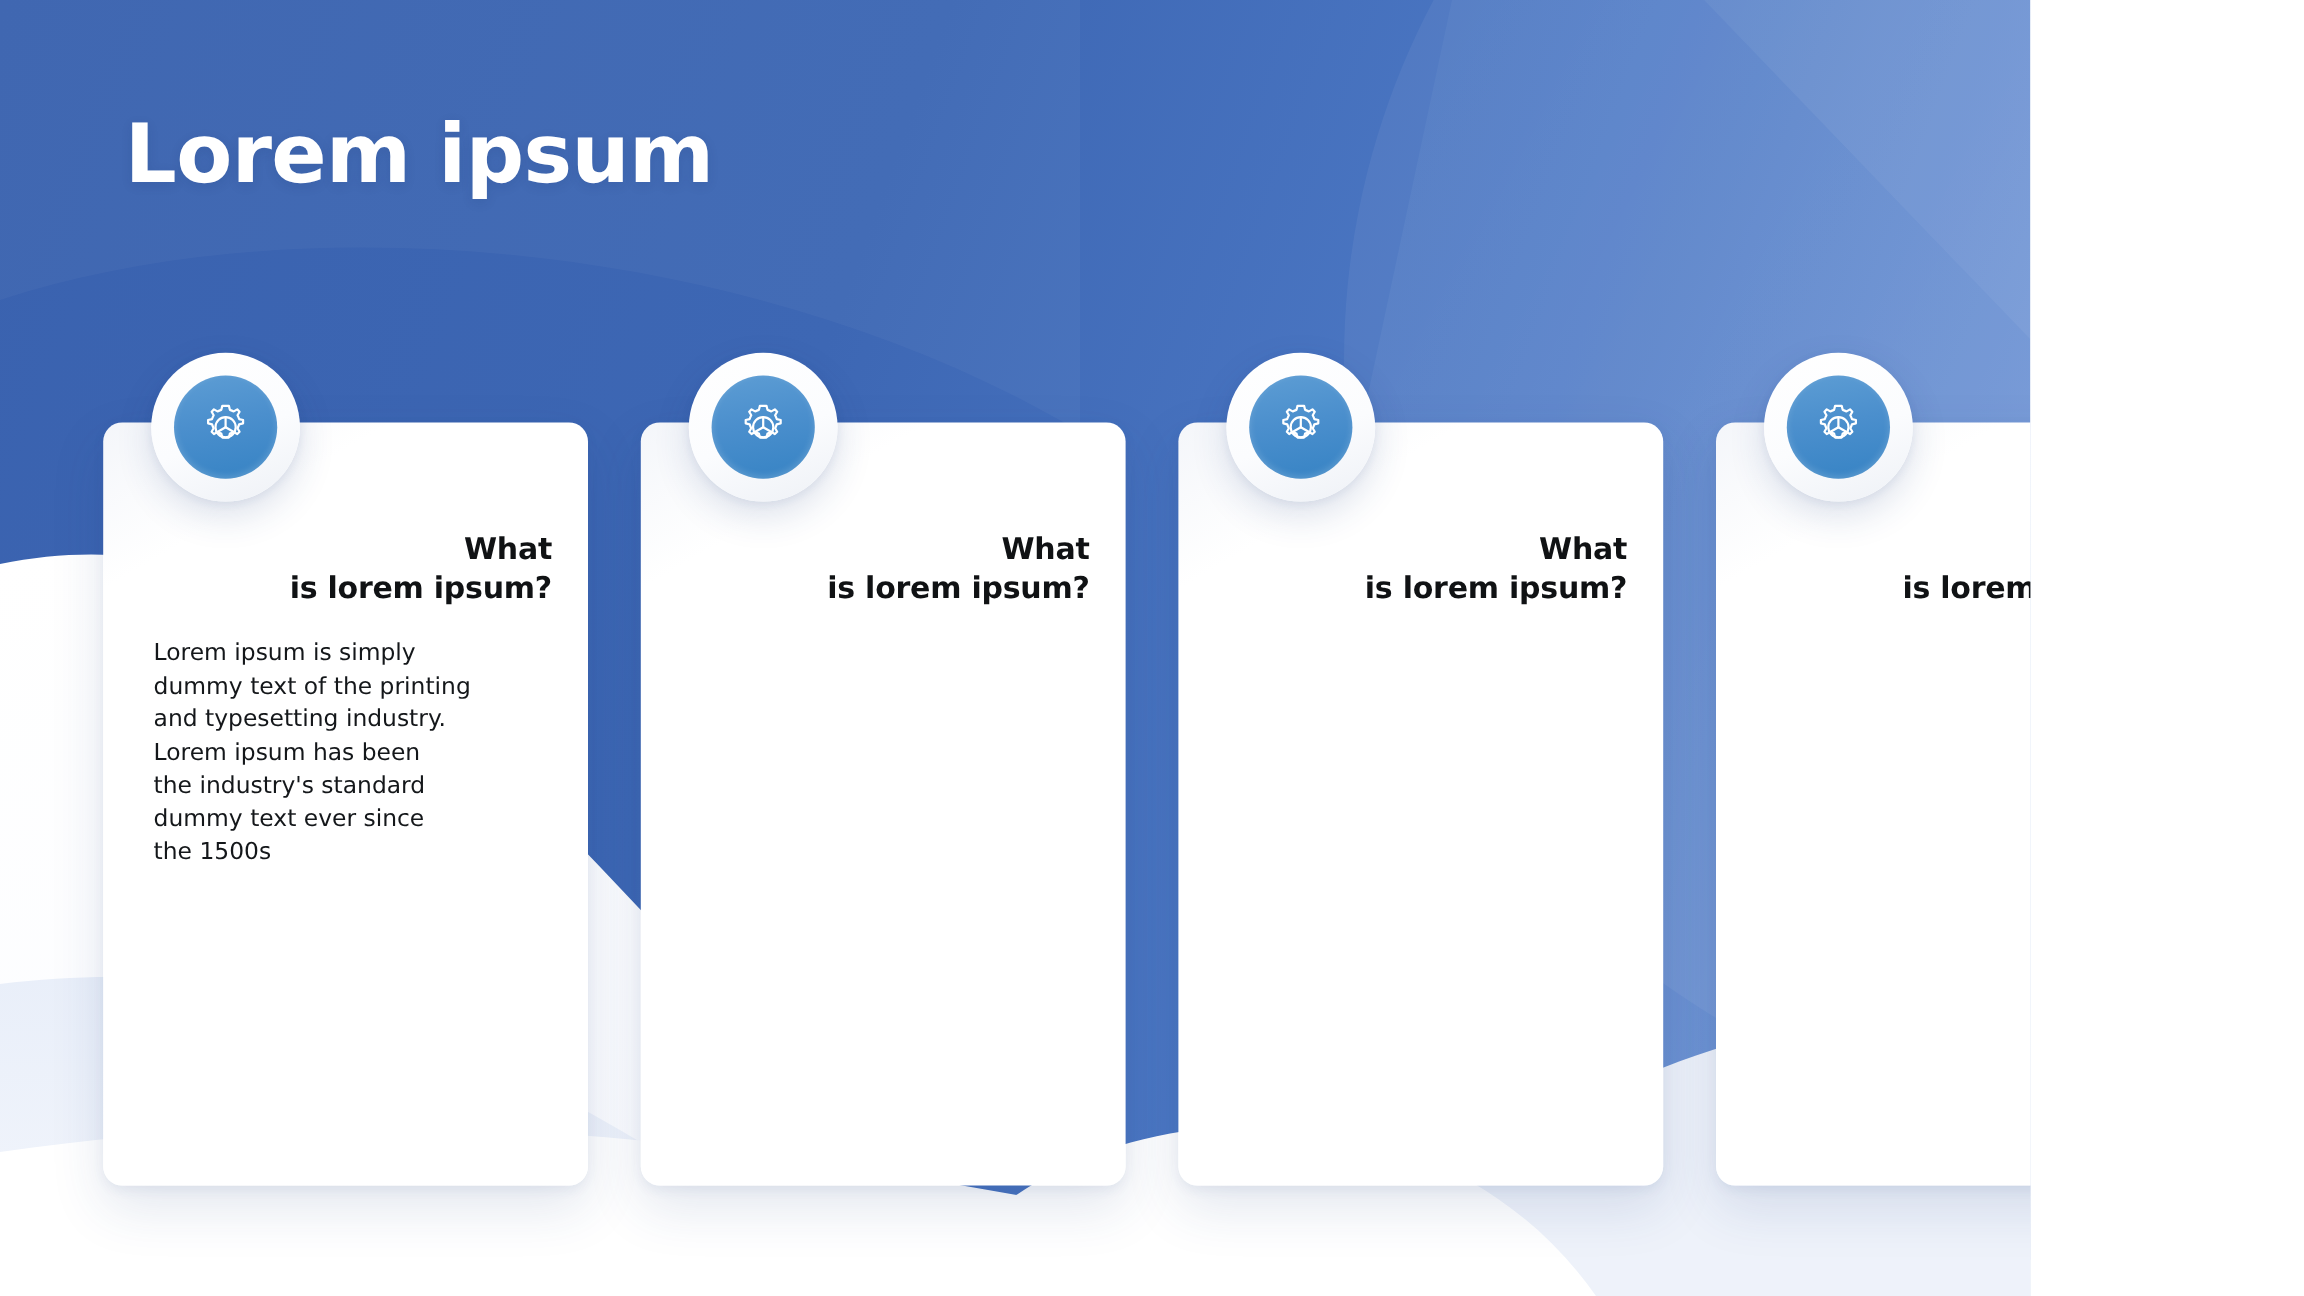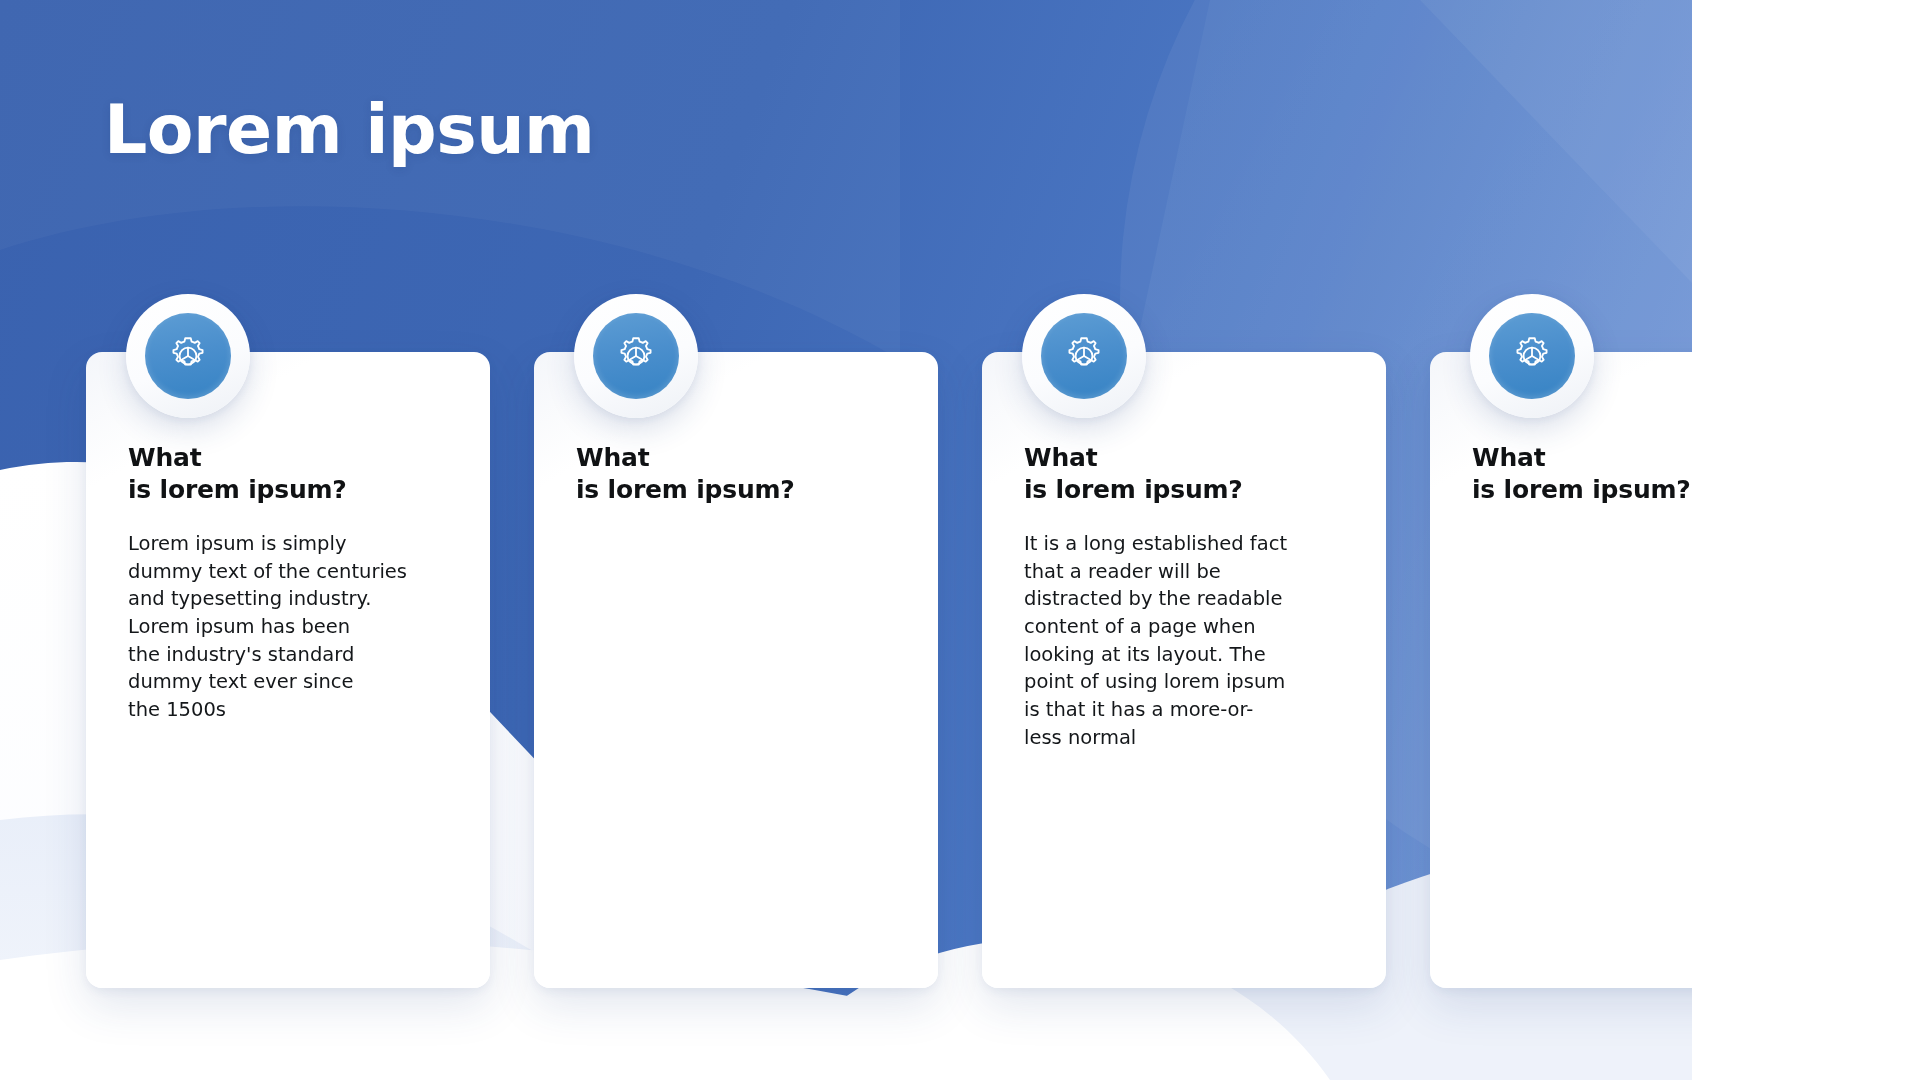--- a/index.html
+++ b/index.html
@@ -63,20 +63,21 @@
     left:42px; right:30px; top:90px;
   }
   .card-heading {
     font-size:25px;
     font-weight:700;
     color:#101214;
     line-height:1.28;
     letter-spacing:-0.2px;
     white-space:pre-line;
     margin-bottom:24px;
+    text-align:right;
   }
   .card-body {
     font-size:19.5px;
     font-weight:400;
     color:#14171a;
     line-height:1.42;
     white-space:pre-line;
   }
 
   
@@ -157,21 +158,21 @@
             <path d="M24 24 L24 14.8"></path>
             <path d="M24 24 L31.9 28.6"></path>
             <path d="M24 24 L16.1 28.6"></path>
           </svg>
         </div>
       </div>
       <div class="card-inner">
         <div class="card-heading">What
 is lorem ipsum?</div>
         <div class="card-body">Lorem ipsum is simply
-dummy text of the centuries
+dummy text of the printing
 and typesetting industry.
 Lorem ipsum has been
 the industry's standard
 dummy text ever since
 the 1500s</div>
       </div>
     </div>
 
     <div class="card-wrap">
       <div class="card"></div>
@@ -201,28 +202,20 @@
             <circle cx="24" cy="24" r="9.2"></circle>
             <path d="M24 24 L24 14.8"></path>
             <path d="M24 24 L31.9 28.6"></path>
             <path d="M24 24 L16.1 28.6"></path>
           </svg>
         </div>
       </div>
       <div class="card-inner">
         <div class="card-heading">What
 is lorem ipsum?</div>
-        <div class="card-body">It is a long established fact
-that a reader will be
-distracted by the readable
-content of a page when
-looking at its layout. The
-point of using lorem ipsum
-is that it has a more-or-
-less normal</div>
       </div>
     </div>
 
     <div class="card-wrap">
       <div class="card"></div>
       <div class="badge">
         <div class="badge-core">
           <svg class="gear-icon" viewBox="0 0 48 48" fill="none" stroke="#ffffff" stroke-width="2" stroke-linecap="round" stroke-linejoin="round">
             <path d="M24 4.6 l3.0 0 0.9 3.6 a16.6 16.6 0 0 1 3.5 1.45 l3.2-1.85 2.1 2.1 -1.85 3.2 a16.6 16.6 0 0 1 1.45 3.5 l3.6 0.9 0 3.0 -3.6 0.9 a16.6 16.6 0 0 1-1.45 3.5 l1.85 3.2 -2.1 2.1 -3.2-1.85 a16.6 16.6 0 0 1-3.5 1.45 l-0.9 3.6 -3.0 0 -3.0 0 -0.9-3.6 a16.6 16.6 0 0 1-3.5-1.45 l-3.2 1.85 -2.1-2.1 1.85-3.2 a16.6 16.6 0 0 1-1.45-3.5 l-3.6-0.9 0-3.0 3.6-0.9 a16.6 16.6 0 0 1 1.45-3.5 l-1.85-3.2 2.1-2.1 3.2 1.85 a16.6 16.6 0 0 1 3.5-1.45 l0.9-3.6 Z"></path>
             <circle cx="24" cy="24" r="9.2"></circle>

